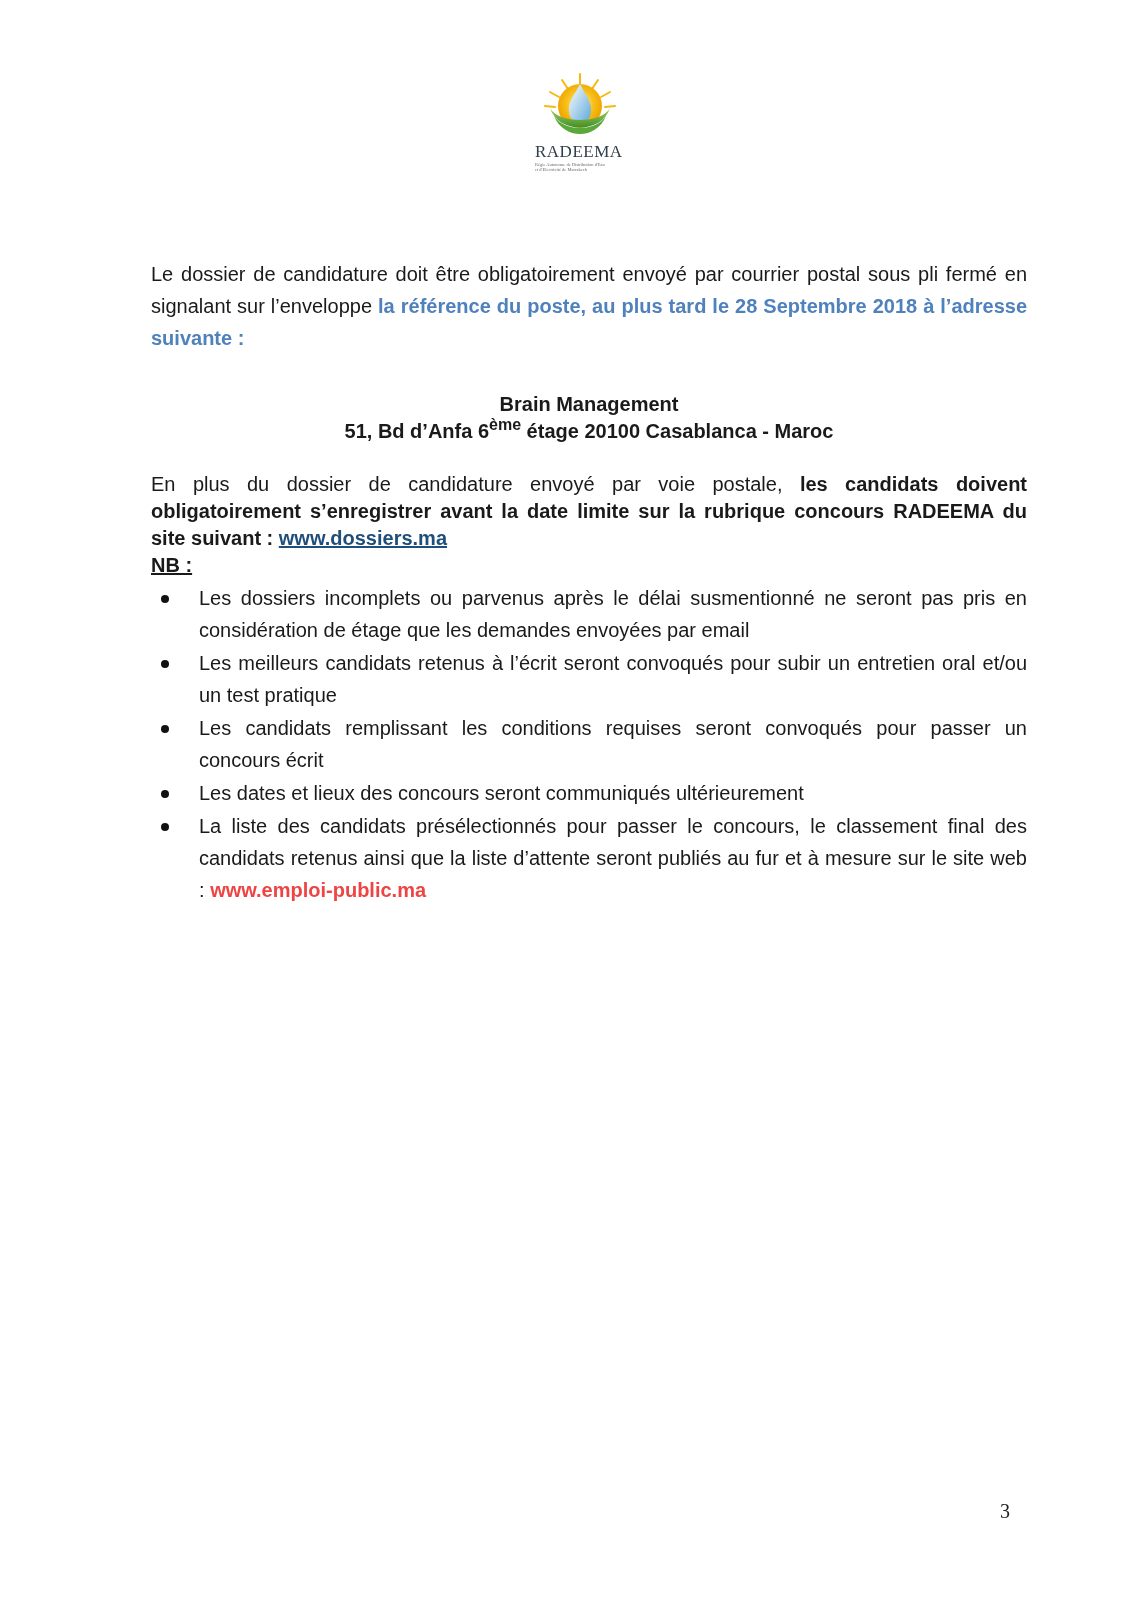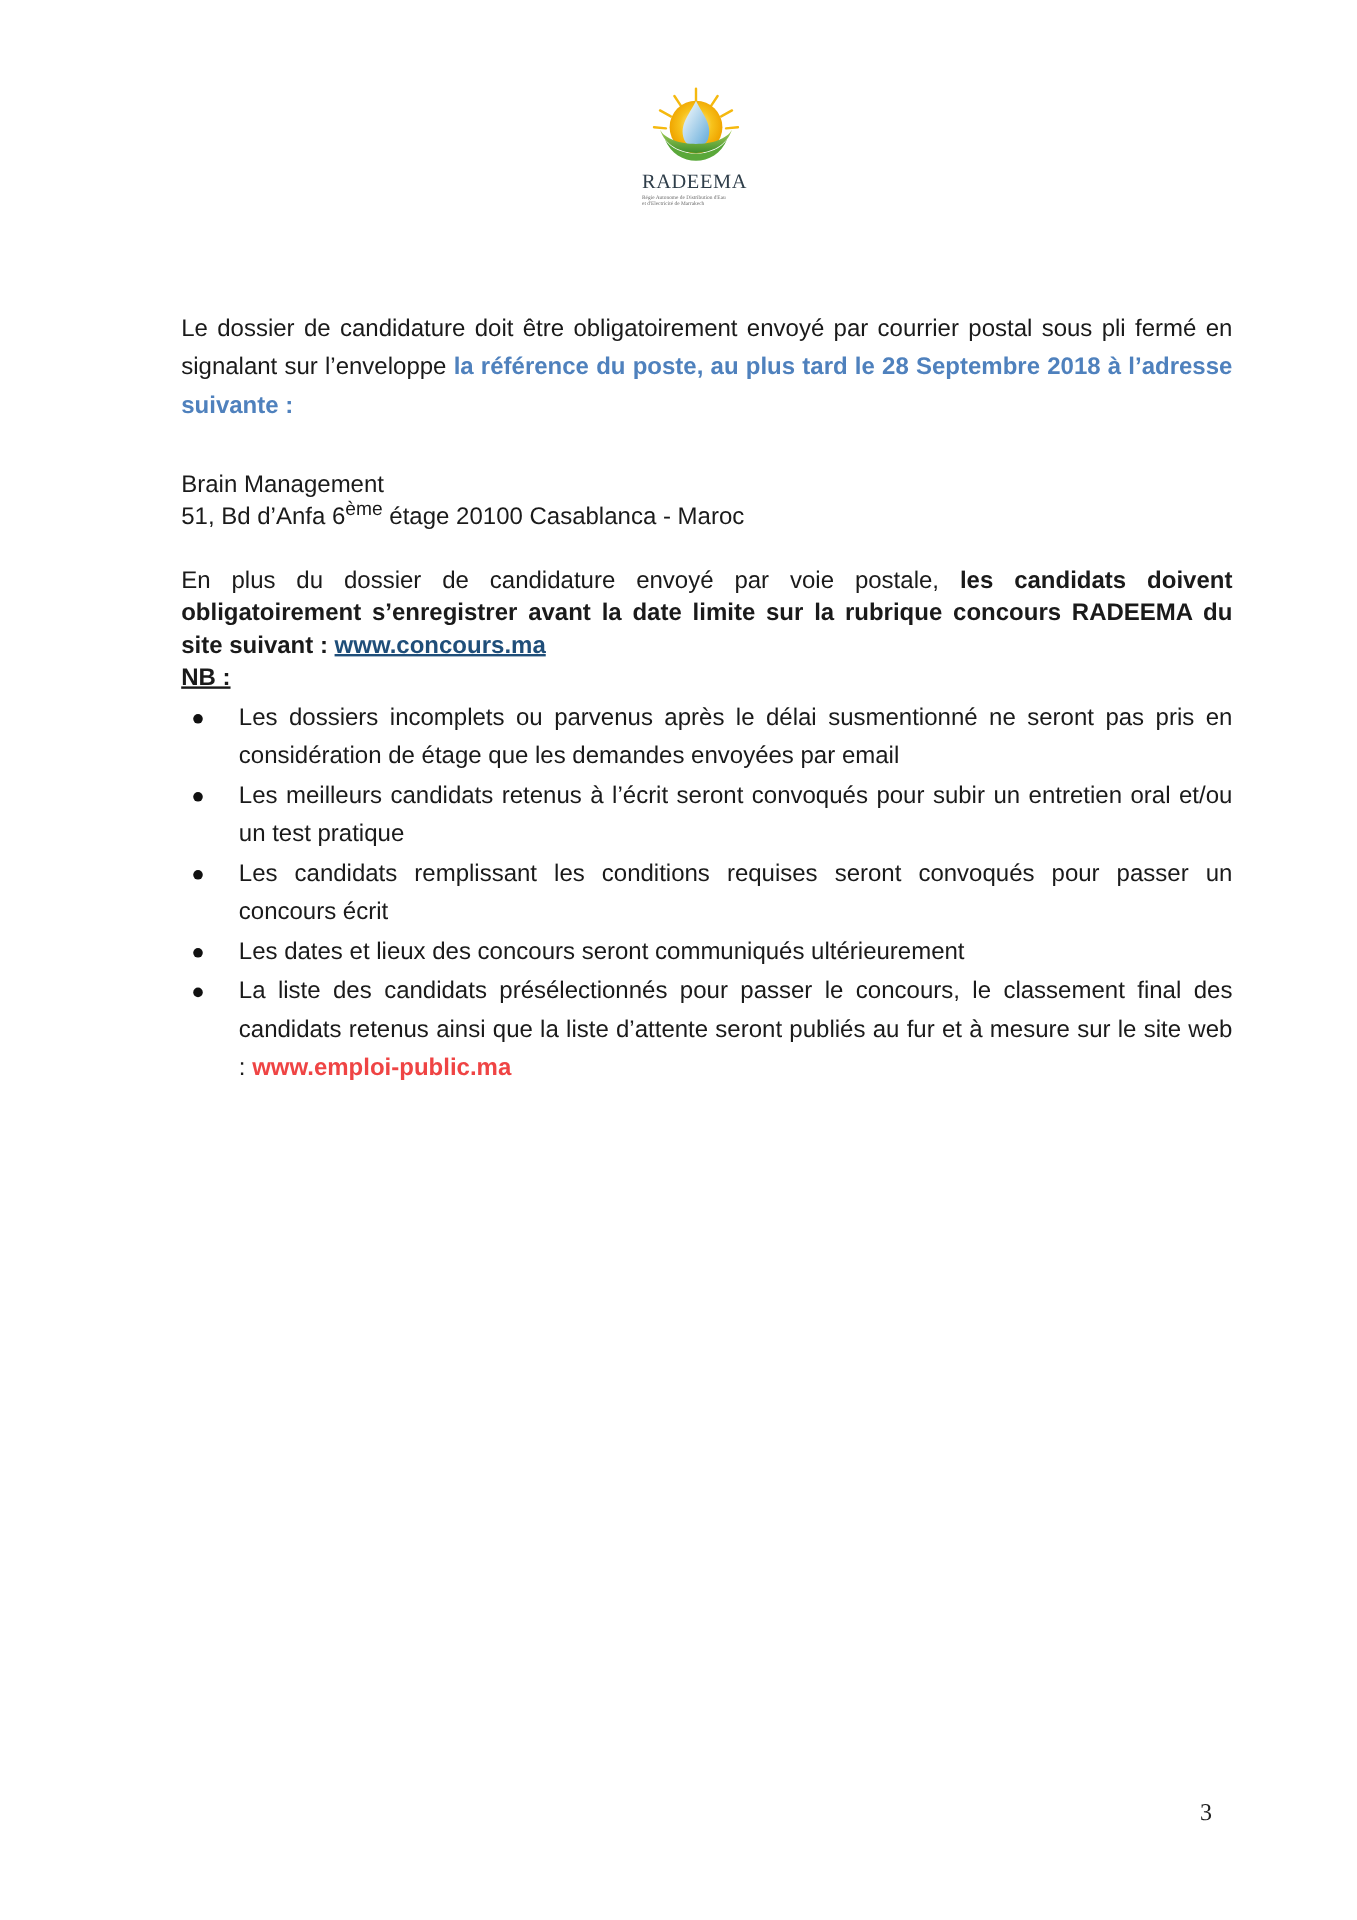--- a/index.html
+++ b/index.html
@@ -8,21 +8,21 @@
   .logo { position: absolute; left: 535px; top: 72px; width: 90px; height: 100px; }
   .logo svg { display: block; margin: 0 auto; }
   .logo-name { font-family: "Liberation Serif", "DejaVu Serif", serif; font-size: 17px; color: #2f3e4a; letter-spacing: 0.5px; margin-top: -2px; }
   .logo-sub { font-family: "Liberation Serif", serif; font-size: 4.5px; color: #6b6b6b; line-height: 5px; }
   .content { position: absolute; left: 151px; top: 258px; width: 876px; font-size: 20px; line-height: 32px; }
   p { margin: 0; text-align: justify; }
   .hl { color: #4f81bd; font-weight: bold; }
   .b { font-weight: bold; }
   .link { color: #1f4e79; text-decoration: underline; font-weight: bold; }
   .link2 { color: #ef4444; font-weight: bold; }
-  .address { text-align: left; font-weight: normal; line-height: 27px; margin-top: 37px; }
+  .address { text-align: center; font-weight: bold; line-height: 27px; margin-top: 37px; }
   .address sup { font-size: 16px; vertical-align: 8px; line-height: 0; }
   .para2 { margin-top: 26px; line-height: 27px; }
   .nb { font-weight: bold; text-decoration: underline; line-height: 26px; }
   ul { margin: 4px 0 0 0; padding: 0; list-style: none; }
   li { position: relative; padding-left: 48px; text-align: justify; line-height: 32px; margin-bottom: 1px; }
   li .bullet { position: absolute; left: 10px; top: 13px; width: 8px; height: 8px; background: #111; border-radius: 50%; }
   .pagenum { position: absolute; left: 1000px; top: 1500px; font-family: "Liberation Serif", serif; font-size: 20px; color: #222; }
 </style>
 </head>
 <body>
@@ -67,21 +67,21 @@
   <p>
     <span>Le dossier de candidature doit être obligatoirement envoyé par courrier postal sous pli fermé en signalant sur l’enveloppe </span><span class="hl">la référence du poste, au plus tard  le 28 Septembre 2018  à l’adresse suivante :</span>
   </p>
 
   <div class="address">
     <div>Brain Management</div>
     <div><span>51, Bd d’Anfa 6</span><sup>ème</sup><span> étage 20100 Casablanca - Maroc</span></div>
   </div>
 
   <p class="para2">
-    <span>En plus du dossier de candidature envoyé par voie postale, </span><span class="b">les candidats doivent obligatoirement s’enregistrer avant la date limite sur la rubrique concours RADEEMA du site suivant : </span><a class="link">www.concours.ma</a>
+    <span>En plus du dossier de candidature envoyé par voie postale, </span><span class="b">les candidats doivent obligatoirement s’enregistrer avant la date limite sur la rubrique concours RADEEMA du site suivant : </span><a class="link">www.dossiers.ma</a>
   </p>
 
   <div class="nb">NB :</div>
   <ul>
     <li><span class="bullet"></span><span>Les dossiers incomplets ou parvenus après le délai susmentionné ne seront pas pris en considération de étage que les demandes envoyées par email</span></li>
     <li><span class="bullet"></span><span>Les meilleurs candidats retenus à l’écrit seront convoqués pour subir un entretien oral et/ou un test pratique</span></li>
     <li><span class="bullet"></span><span>Les candidats remplissant les conditions requises seront convoqués pour passer un concours écrit</span></li>
     <li><span class="bullet"></span><span>Les dates et lieux des concours seront communiqués ultérieurement</span></li>
     <li><span class="bullet"></span><span>La liste des candidats présélectionnés pour passer le concours, le classement final des candidats retenus ainsi que la liste d’attente seront publiés au fur et à mesure sur le site web : </span><a class="link2">www.emploi-public.ma</a></li>
   </ul>

